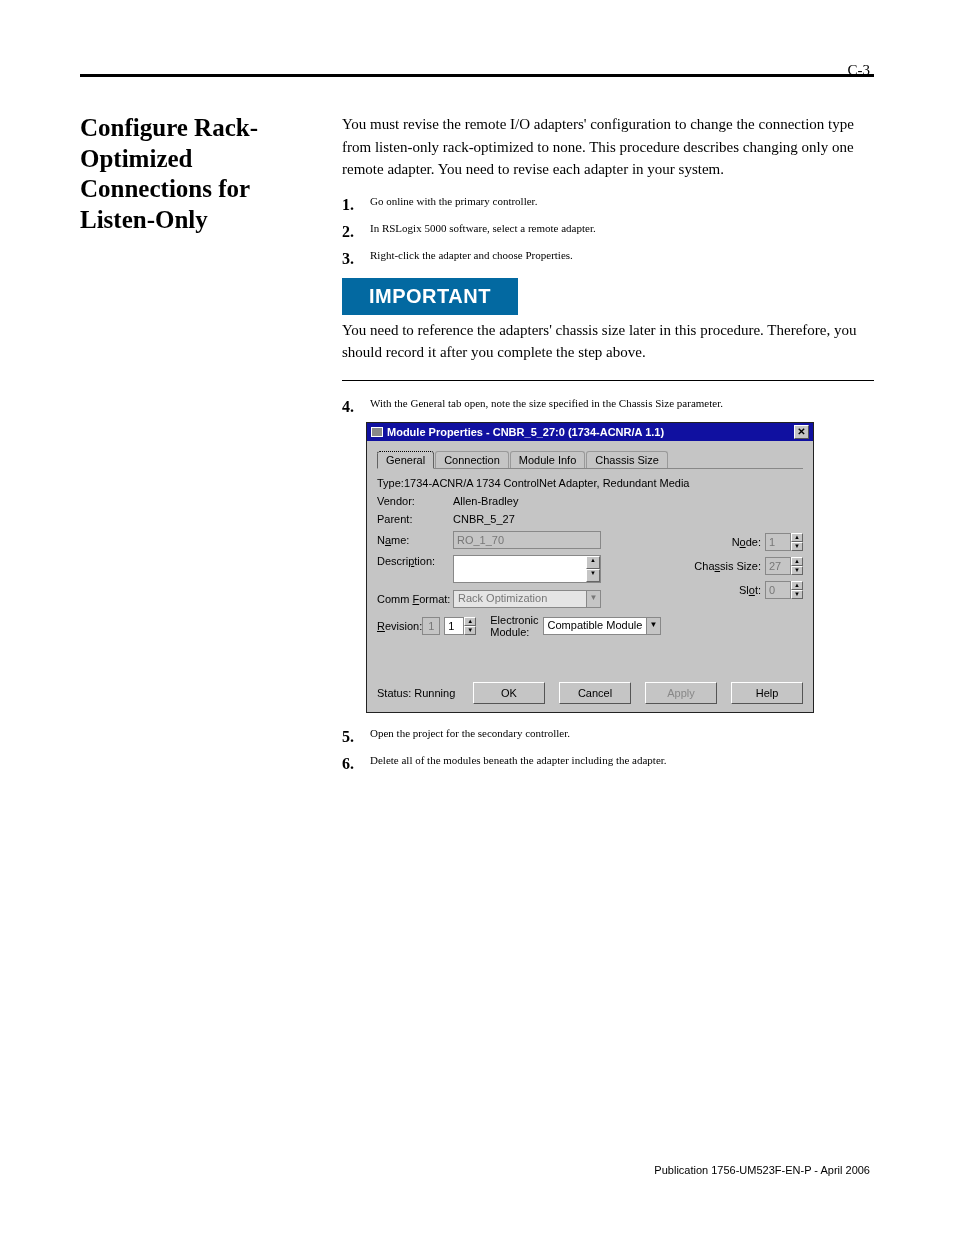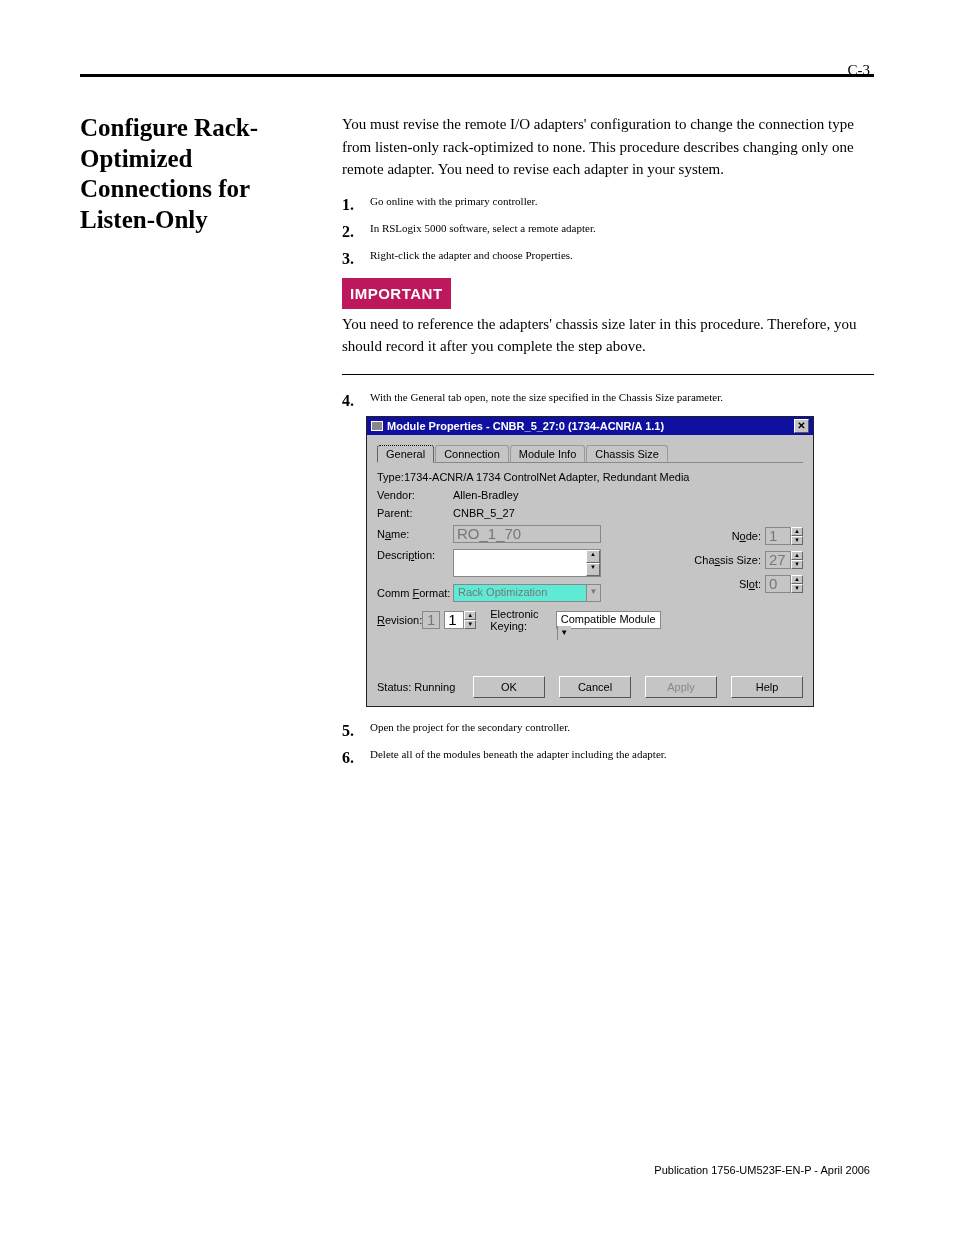--- a/index.html
+++ b/index.html
@@ -65,26 +65,26 @@
     position: absolute;
     left: 0;
     font-weight: bold;
     font-size: 16px;
   }
   .important-box {
     margin: 14px 0 6px 0;
   }
   .important-tag {
     display: inline-block;
-    background: #be185d;
+    background: #0369a1;
     color: #fff;
     font-family: Arial, Helvetica, sans-serif;
     font-weight: bold;
-    font-size: 15px;
-    padding: 7px 8px;
+    font-size: 20px;
+    padding: 7px 27px;
     letter-spacing: 0.5px;
   }
   .important-text {
     font-size: 15px;
     line-height: 1.5;
     margin-top: 4px;
     padding: 0 0 12px 0;
   }
   .hr-thin {
     border: none;
@@ -170,21 +170,21 @@
   .flabel {
     width: 76px;
     text-align: left;
   }
   .fval { flex: 1; }
   .winput {
     background: #fff;
     border: 1px solid #888;
     height: 18px;
     padding: 1px 3px;
-    font-size: 15px;
+    font-size: 11px;
     font-family: Tahoma, Arial, sans-serif;
   }
   .winput.disabled { background: #c5c5c5; color: #777; }
   .spin {
     display: inline-flex;
     flex-direction: column;
     width: 12px;
     height: 18px;
     vertical-align: top;
   }
@@ -212,21 +212,21 @@
     flex-direction: column;
     background: #c5c5c5;
   }
   .wselect {
     display: inline-flex;
     align-items: stretch;
     height: 18px;
     border: 1px solid #888;
     background: #fff;
   }
-  .wselect.disabled { background: #5eead4; color: #777; }
+  .wselect.disabled { background: #e5e5e5; color: #777; }
   .wselect .sel-txt { flex: 1; padding: 1px 4px; font-size: 11px; white-space: nowrap; }
   .wselect .sel-btn {
     width: 14px;
     background: #c5c5c5;
     border-left: 1px solid #888;
     text-align: center;
     font-size: 8px;
     line-height: 14px;
   }
   .btn {
@@ -366,22 +366,22 @@
                   <div class="flabel"><span><u>R</u>evision:</span></div>
                   <div class="fval" style="display:flex;align-items:center;gap:4px;">
                     <input class="winput disabled" style="width: 18px; text-align: center;" disabled="" value="1">
                     <span style="display:inline-flex;">
                       <input class="winput" style="width: 20px;" value="1">
                       <span class="spin">
                         <div class="spin-btn">▲</div>
                         <div class="spin-btn">▼</div>
                       </span>
                     </span>
-                    <span style="margin-left:10px;">Electronic Keying:</span>
-                    <div class="wselect" style="width:118px;flex-direction:column;">
+                    <span style="margin-left:10px;">Electronic Module:</span>
+                    <div class="wselect" style="width:118px;">
                       <div class="sel-txt">Compatible Module</div>
                       <div class="sel-btn">▼</div>
                     </div>
                   </div>
                 </div>
               </div>
 
               <div class="form-right">
                 <div style="height:56px;"></div>
                 <div class="right-row">

